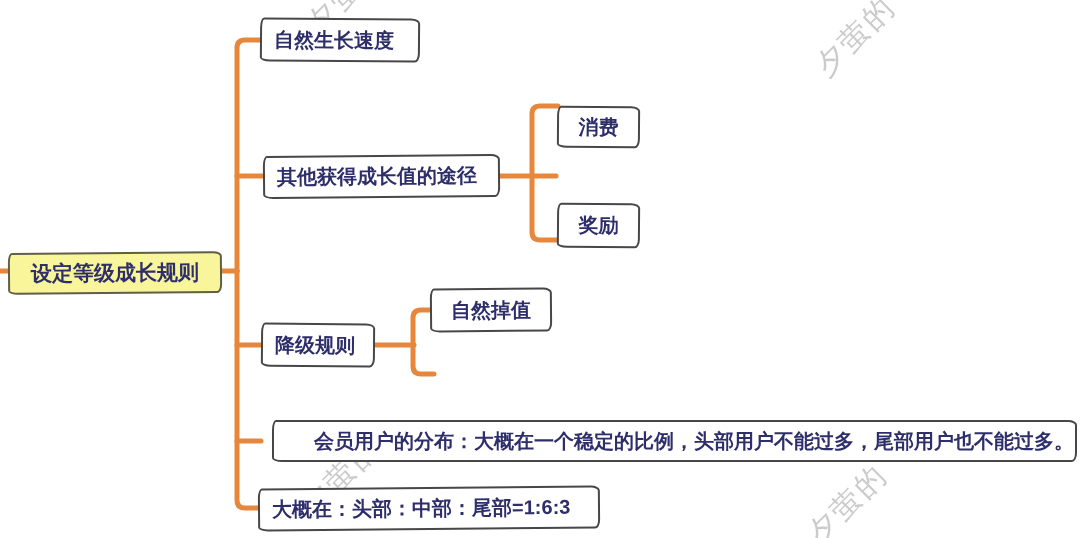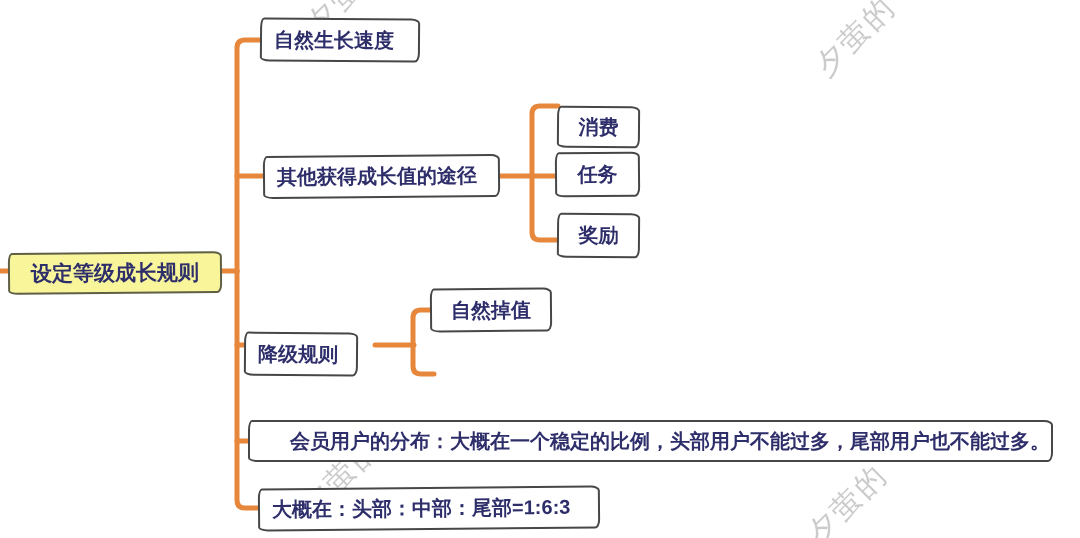--- a/index.html
+++ b/index.html
@@ -85,26 +85,25 @@
   </svg>
 
   <div class="node root tilt-a" style="left:8px;top:252px;width:214px;height:42px;">设定等级成长规则</div>
 
   <div class="node tilt-b" style="left:260px;top:18px;width:160px;height:44px;">自然生长速度</div>
 
   <div class="node tilt-a" style="left:263px;top:155px;width:237px;height:43px;">其他获得成长值的途径</div>
 
   <div class="node center tilt-b" style="left:557px;top:85px;width:83px;height:42px;margin-top:21px;">消费</div>
 
-  <div class="node center tilt-a" style="left:555px;top:152px;width:85px;height:45px;">任务</div>
 
-  <div class="node center tilt-b" style="left:557px;top:213px;width:83px;height:45px;">奖励</div>
+  <div class="node center tilt-b" style="left:557px;top:203px;width:83px;height:45px;">奖励</div>
 
-  <div class="node tilt-b" style="left:244px;top:323px;width:114px;height:44px;margin-top:9px;">降级规则</div>
+  <div class="node tilt-b" style="left:261px;top:323px;width:114px;height:44px;">降级规则</div>
 
   <div class="node center tilt-a" style="left:430px;top:288px;width:122px;height:44px;">自然掉值</div>
 
 
-  <div class="node" style="left:248px;top:420px;width:805px;height:42px;padding-left:40px;">会员用户的分布：大概在一个稳定的比例，头部用户不能过多，尾部用户也不能过多。</div>
+  <div class="node" style="left:272px;top:420px;width:805px;height:42px;padding-left:40px;">会员用户的分布：大概在一个稳定的比例，头部用户不能过多，尾部用户也不能过多。</div>
 
   <div class="node tilt-a" style="left:258px;top:487px;width:342px;height:43px;">大概在：头部：中部：尾部=1:6:3</div>
 
 </div>
 
 </body></html>

